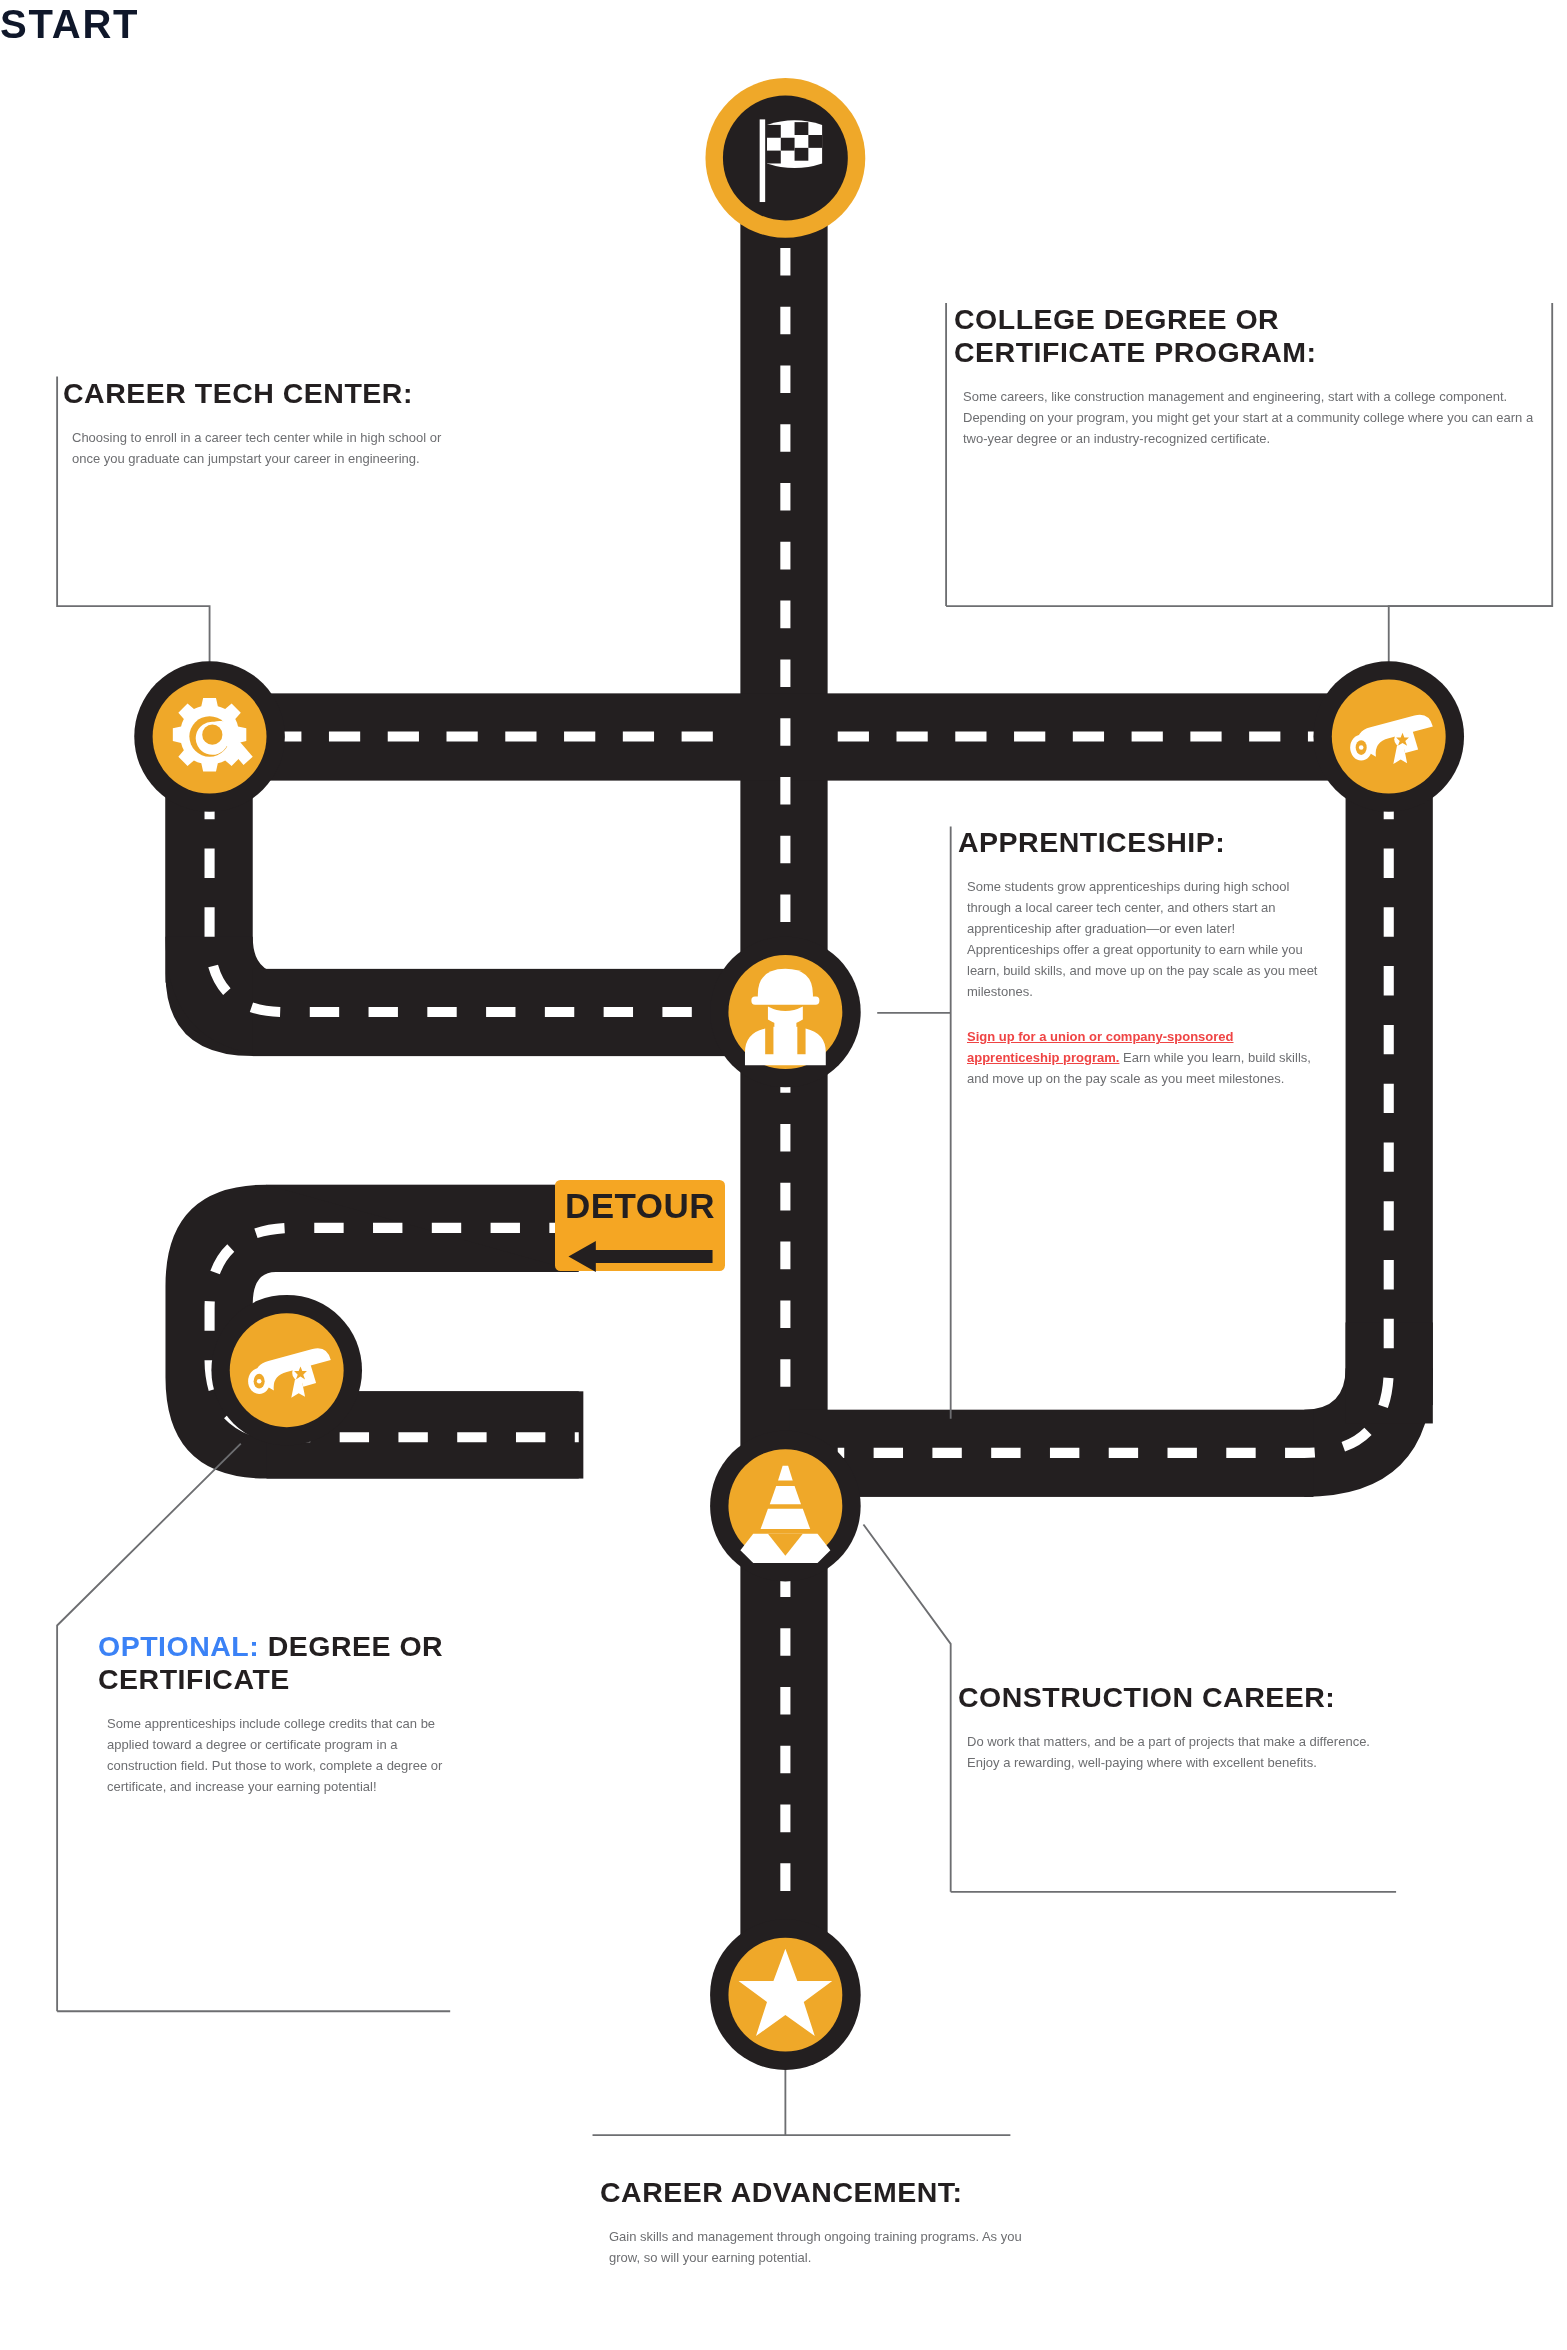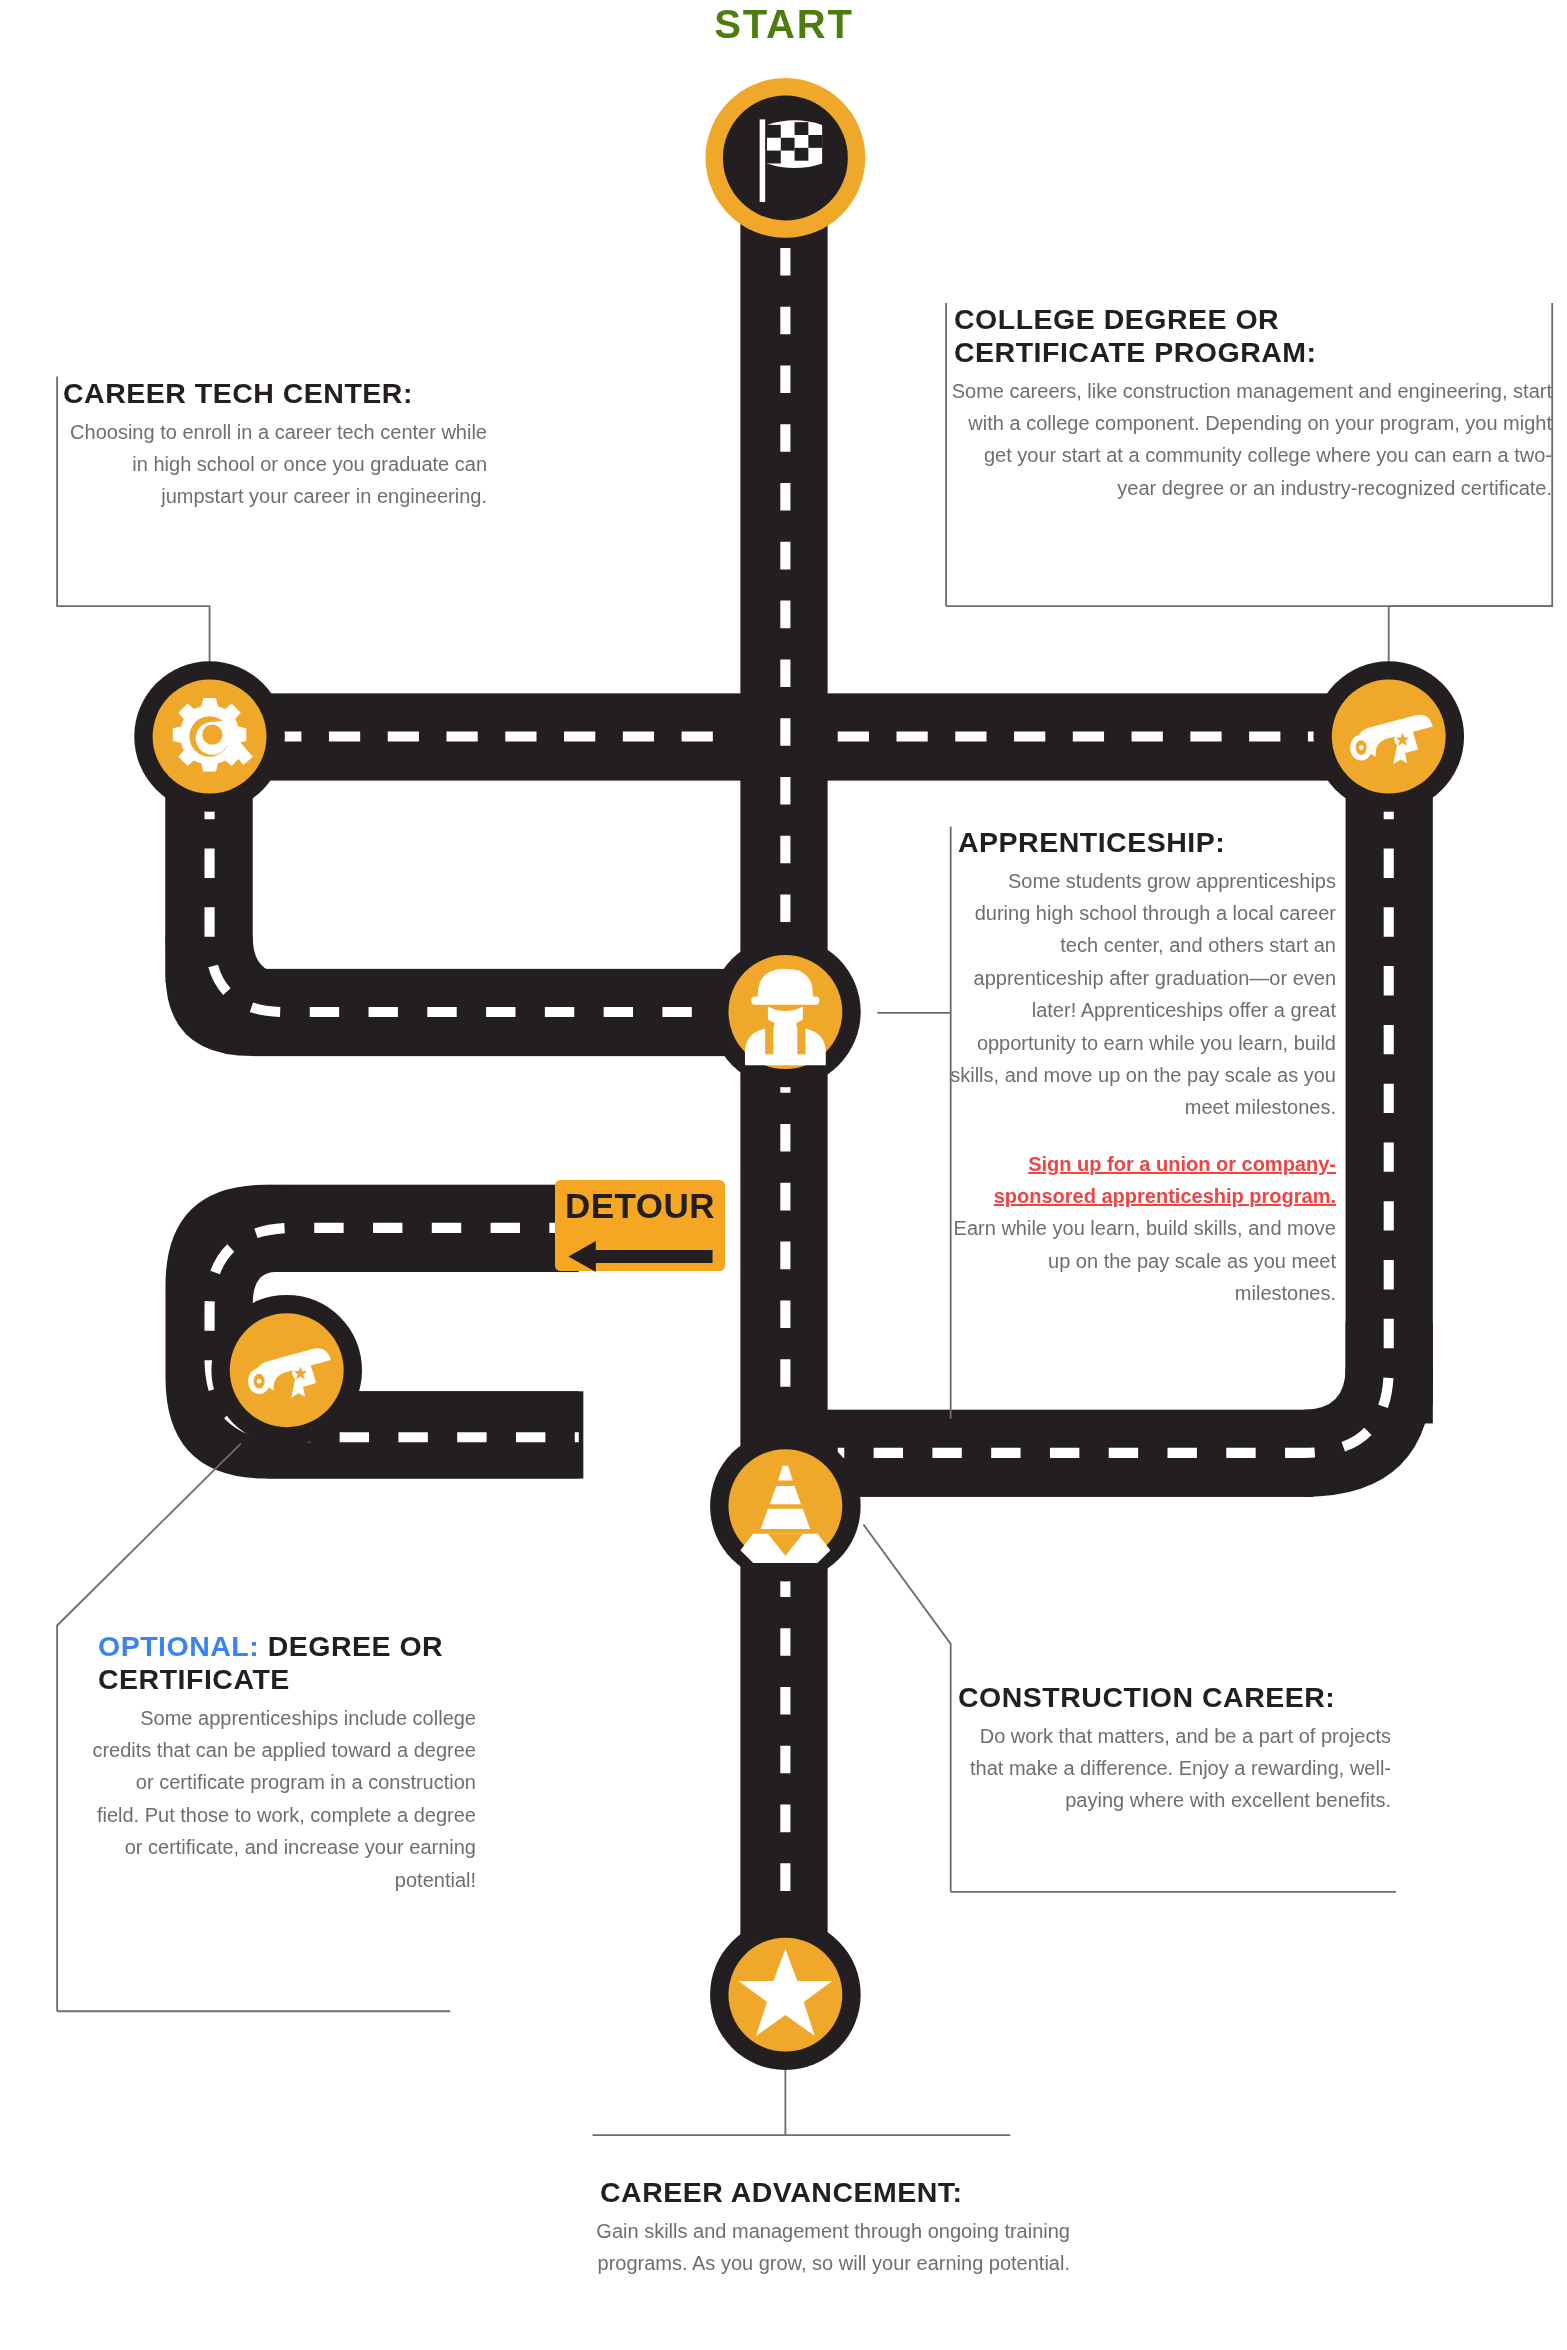--- a/index.html
+++ b/index.html
@@ -32,43 +32,42 @@
     color:#231f20;
     font-size:28.5px;
     line-height:1.16;
     margin:0 0 5.5px 0;
     text-transform:uppercase;
     padding-left:8px;
   }
   .callout .head .optional-word{ color:#3b82f6; }
   .callout .body{
     font-family:"Liberation Sans", sans-serif;
-    font-size:20px;
+    font-size:13px;
     line-height:1.62;
     color:#6d6e71;
-    margin:0;
-    text-align:right;
+    margin:17px;
   }
   .callout .body .link{
     color:#ef4444;
     font-weight:bold;
     text-decoration:underline;
   }
   .callout .body .para2{ display:block; margin-top:24px; }
 
   
   #start-title{
     position:absolute;
     left:0; top:1.8px;
     width:1568px;
-    text-align:center;
+    text-align:left;
     font-size:40px;
     font-weight:bold;
     letter-spacing:1.8px;
-    color:#4d7c0f;
+    color:#0f172a;
   }
   
   #detour-sign{
     position:absolute;
     left:555px; top:1180px;
     width:170px; height:91px;
     background:#F5A623;
     border-radius:5.5px;
     box-sizing:border-box;
   }

